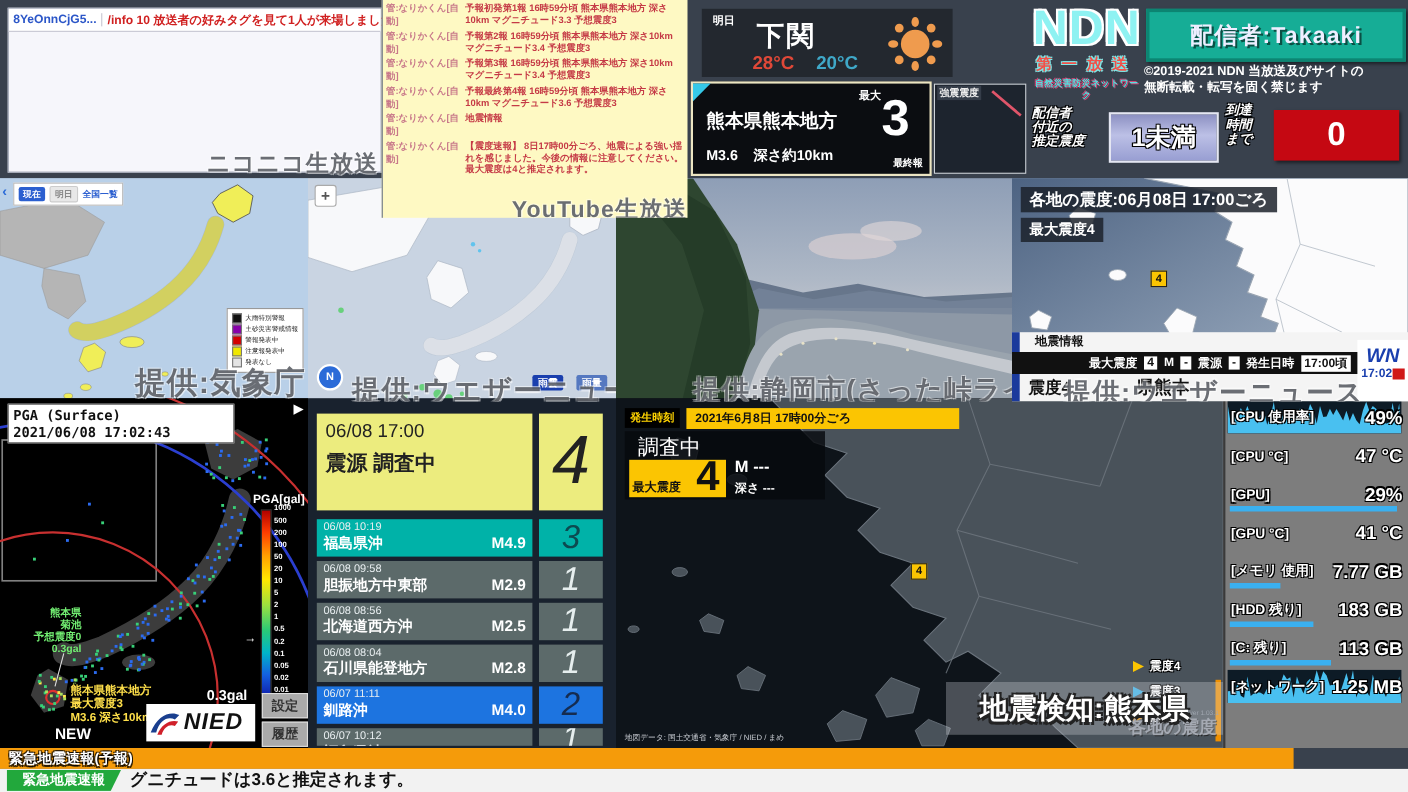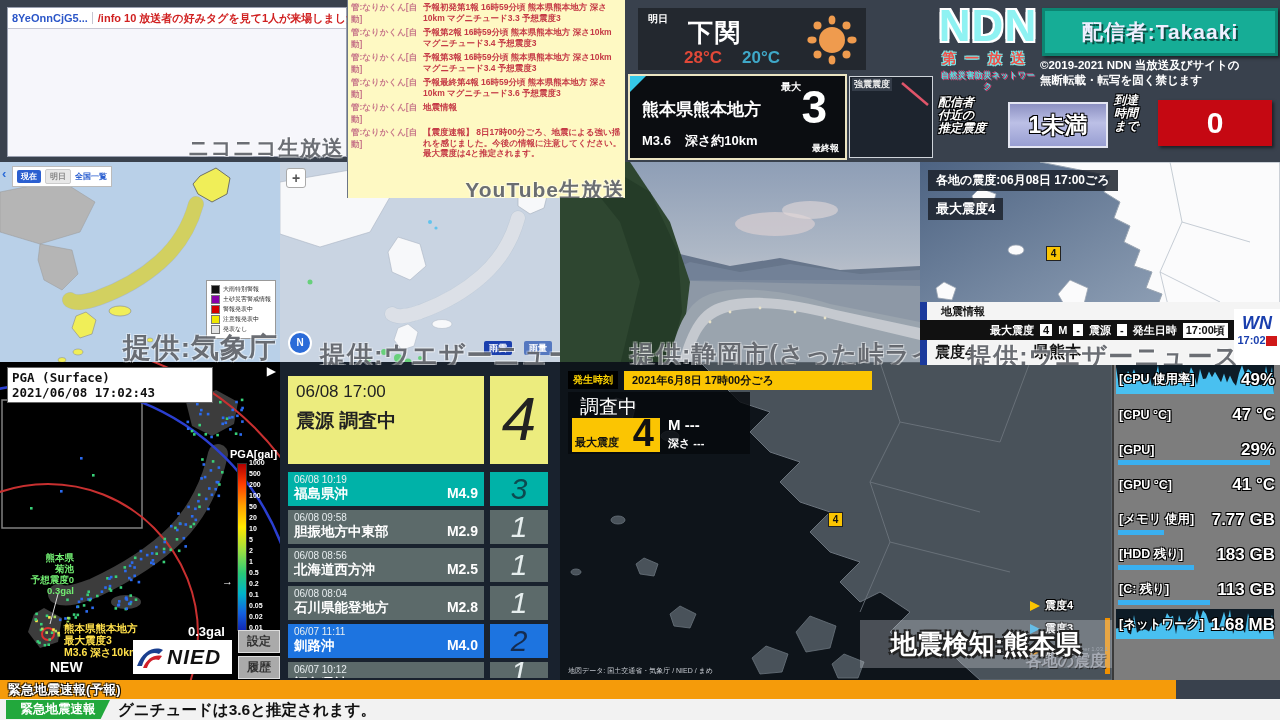--- a/index.html
+++ b/index.html
@@ -391,21 +391,21 @@
         <path d="M60,26 76,32 72,46 56,46 52,34 Z"></path>
         <path d="M24,120 36,126 32,138 18,136 16,126 Z"></path>
         <ellipse cx="96" cy="88" rx="8" ry="5"></ellipse>
       </g>
       <g stroke="#b8c0ca" stroke-width="0.8" fill="none">
         <path d="M250,0 262,60 240,110 252,160"></path>
         <path d="M262,60 330,80"></path>
           <path d="M240,110 300,140"></path>
       </g>
     </svg>
-    <div class="ilabel" style="left:8px;top:8px;font-size:12px;">各地の震度:06月08日 17:00ごろ</div>
+    <div class="ilabel" style="left:8px;top:8px;font-size:15px;">各地の震度:06月08日 17:00ごろ</div>
     <div class="ilabel" style="left:8px;top:36px;font-size:13px;">最大震度4</div>
     <div class="marker4" style="left:126px;top:84px;">4</div>
     <div class="infobar row-w r1">地震情報</div>
     <div class="infobar r2">
       <span>最大震度</span>
         <span class="chip">4</span>
       <span>M</span>
         <span class="chip">-</span>
       <span>震源</span>
         <span class="chip">-</span>
@@ -808,21 +808,21 @@
     <div class="srow">
       <div class="hbar" style="width:92px;"></div>
       <span class="lb od">[C: 残り]</span>
         <span class="vl od">113 GB</span>
     </div>
     <div class="srow">
       <svg class="gwrap" id="net-wave" viewBox="0 0 158 30" preserveAspectRatio="none">
           <polygon points="0,30 0,19.5 3,19.1 6,23.5 9,11.8 12,23.5 15,25.4 18,5.9 21,23.7 24,21.3 27,20.0 30,20.7 33,22.6 36,16.7 39,13.8 42,16.2 45,13.9 48,12.7 51,3.9 54,8.6 57,6.7 60,25.2 63,6.1 66,14.7 69,21.5 72,11.0 75,8.0 78,12.2 81,0.4 84,10.4 87,1.2 90,5.1 93,14.1 96,13.3 99,9.0 102,21.4 105,12.6 108,2.8 111,14.0 114,0.4 117,25.0 120,16.7 123,16.5 126,19.0 129,24.0 132,4.2 135,15.9 138,11.6 141,18.4 144,24.7 147,15.0 150,11.4 153,21.6 156,5.7 158,30" fill="#49c0f0"></polygon>
         </svg>
       <span class="lb od">[ネットワーク]</span>
-        <span class="vl od">1.68 MB</span>
+        <span class="vl od">1.25 MB</span>
     </div>
   </div>
 
   <div id="eew-orange" class="abs">
     <div class="t odl">緊急地震速報(予報)</div>
   </div>
   <div id="eew-white" class="abs">
     <div class="tag">緊急地震速報</div>
     <div class="msg">グニチュードは3.6と推定されます。</div>
   </div>

